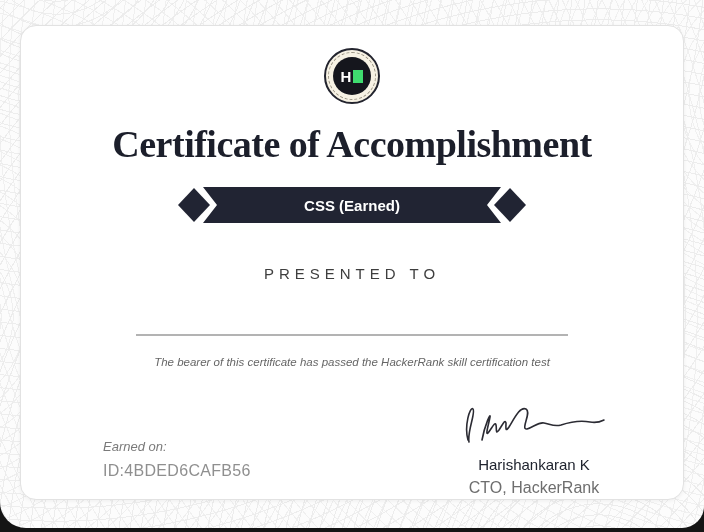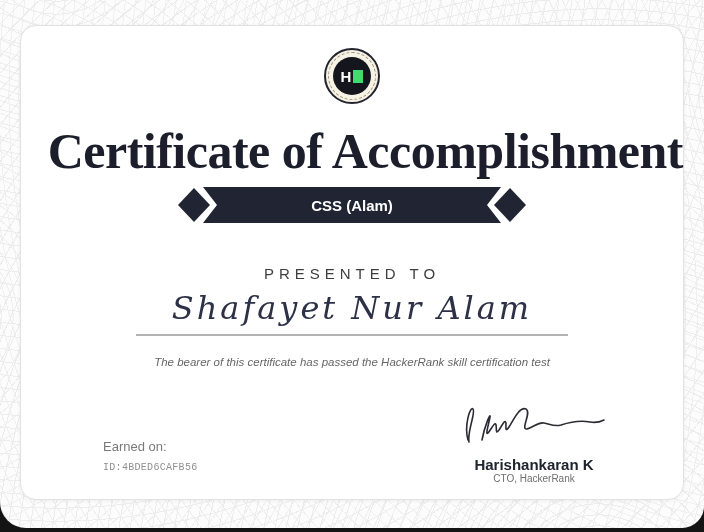--- a/index.html
+++ b/index.html
@@ -48,24 +48,24 @@
   .logo-core{
     width:38px; height:38px; border-radius:50%;
     background:#15161d;
     display:flex; align-items:center; justify-content:center; gap:2px;
   }
   .logo-h{color:#ffffff; font-weight:bold; font-size:15px; line-height:1;}
   .logo-square{width:10px; height:13px; background:var(--green); display:inline-block;}
   
   .title{
     position:absolute; left:0; right:0; top:96px;
-    text-align:right;
+    text-align:center;
     font-family:"Liberation Serif", serif;
     font-weight:bold;
-    font-size:50px; letter-spacing:-0.5px;
+    font-size:38px; letter-spacing:-0.5px;
     color:var(--ink);
   }
   
   .ribbon{
     position:absolute; left:50%; top:160px; transform:translateX(-50%);
     width:350px; height:38px; color:var(--ribbon);
   }
   .ribbon svg{position:absolute; inset:0; display:block;}
   .ribbon-label{
     position:absolute; inset:0;
@@ -90,30 +90,30 @@
     width:432px; height:0; border-top:2px solid var(--line);
   }
   .bearer{
     position:absolute; left:0; right:0; top:330px;
     text-align:center; font-size:11.5px; color:var(--muted);font-style:italic;
   }
   
   .earned-block{
     position:absolute; left:82px; top:413px; text-align:center;
   }
-  .earned-line{display:flex; align-items:baseline; gap:7px;}
+  .earned-line{display:flex; align-items:baseline; gap:7px;font-style:italic;}
   .earned-label{font-size:13px; color:#7a7a7a;}
   .earned-date{font-size:15.5px; font-weight:bold; color:#1d1d1d; letter-spacing:0.3px;}
-  .cert-id{margin-top:8px; font-size:10px; color:var(--faint); letter-spacing:0.3px;font-family:Liberation Mono, monospace;}
+  .cert-id{margin-top:8px; font-size:16px; color:var(--faint); letter-spacing:0.3px;}
   .signer-block{
     position:absolute; left:403px; top:368px; width:220px; text-align:center;
   }
   .signature{height:58px; display:flex; align-items:flex-end; justify-content:center;}
-  .signer-name{margin-top:4px; font-size:15px; font-weight:bold; color:#20242f;}
-  .signer-title{font-size:10px; color:#6e6e6e;}
+  .signer-name{margin-top:4px; font-size:15px; font-weight:normal; color:#20242f;}
+  .signer-title{margin-top:6px; font-size:16px; color:#6e6e6e;}
 </style>
 </head>
 <body>
 
 <div class="backdrop"></div>
 
 <div class="card">
 
   <div class="logo">
     <div class="logo-ring">
@@ -125,26 +125,25 @@
   </div>
 
   <div class="title">Certificate of Accomplishment</div>
 
   <div class="ribbon">
     <svg viewBox="0 0 350 38" width="350" height="38">
       <polygon points="26,1 324,1 310,19 324,37 26,37 40,19" fill="currentColor"></polygon>
       <polygon points="1,19 17,2 33,19 17,36" fill="currentColor"></polygon>
       <polygon points="317,19 333,2 349,19 333,36" fill="currentColor"></polygon>
     </svg>
-    <div class="ribbon-label">CSS (Alam)</div>
+    <div class="ribbon-label">CSS (Earned)</div>
   </div>
 
   <div class="presented">PRESENTED TO</div>
 
-  <div class="recipient">Shafayet Nur Alam</div>
   <div class="name-rule"></div>
 
   <div class="bearer">The bearer of this certificate has passed the HackerRank skill certification test</div>
 
   <div class="earned-block">
     <div class="earned-line">
       <span class="earned-label">Earned on:</span>
     </div>
     <div class="cert-id">ID:4BDED6CAFB56</div>
   </div>

